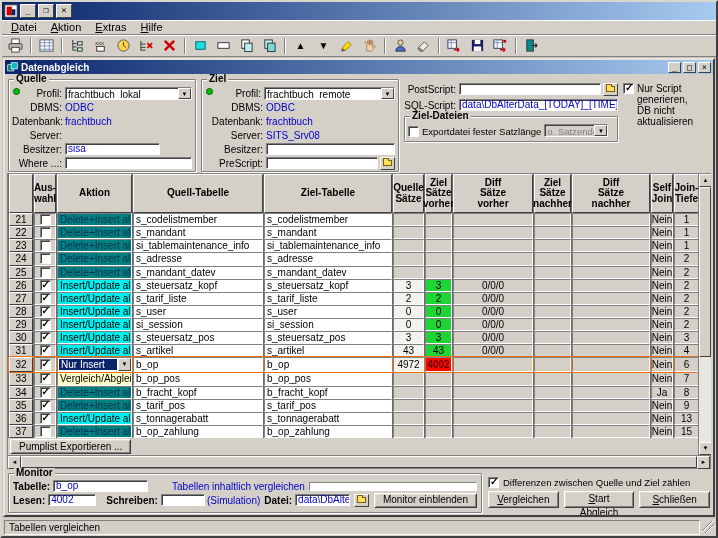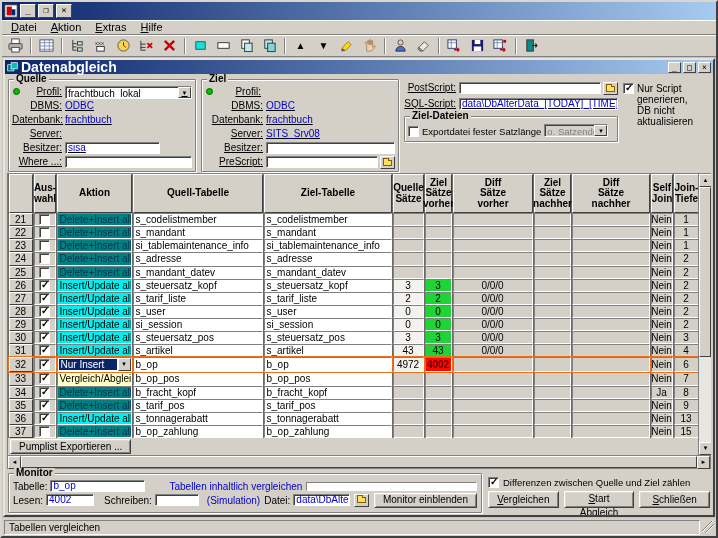--- a/index.html
+++ b/index.html
@@ -33,33 +33,33 @@
   .tbtn .tri { font-size:10px; line-height:10px; }
   .tsep { width:2px; height:16px; margin:0 3px; border-left:1px solid #808080;
           border-right:1px solid #fff; }
 
   
   .workspace { flex:1 1 auto; background:#c8c4bc; padding:1px; overflow:hidden; }
   .child { width:100%; height:100%; background:#d4d0c8; border:2px solid;
            border-color:#e8e4dc #404040 #404040 #e8e4dc; display:flex; flex-direction:column; }
   .child-titlebar { height:14px; background:linear-gradient(to right,#0a246a,#a6caf0);
                     display:flex; align-items:center; padding:0 2px; flex:0 0 auto; }
-  .child-titlebar .title { color:#fff; font-weight:bold; font-size:14px; margin-left:3px; flex:1; }
+  .child-titlebar .title { color:#fff; font-weight:bold; font-size:10px; margin-left:3px; flex:1; }
   .child-titlebar .winbtn { width:13px; height:11px; line-height:9px; font-size:8px; }
   .child-body { flex:1 1 auto; display:flex; flex-direction:column; padding:2px; overflow:hidden; }
 
   
   .fs { position:relative; border:1px solid #808080; box-shadow:1px 1px 0 #fff inset, 1px 1px 0 #fff; 
         border-radius:1px; padding:6px 3px 2px 3px; }
   .fs > .legend { position:absolute; top:-6px; left:5px; background:#d4d0c8;
                   padding:0 2px; font-weight:bold; font-size:10px; line-height:10px; }
 
   .top-panel { display:flex; gap:5px; height:97px; flex:0 0 auto; padding:3px 1px 1px 1px; }
   .fs.quelle { width:188px; } .fs.ziel { width:198px; }
-  .frow { display:flex; align-items:flex-start; height:14px;text-decoration:underline; }
+  .frow { display:flex; align-items:center; height:14px; }
   .frow .lab { width:50px; text-align:right; margin-right:3px; flex:0 0 auto; }
   .frow .wlab { width:58px; }
   .blue { color:#0000cc; }
   .dot { width:7px; height:7px; border-radius:50%; background:#00c000;
          border:1px solid #006000; position:absolute; left:4px; margin-top:2px; }
   .field { background:#fff; border:1px solid; border-color:#808080 #fff #fff #808080;
            box-shadow:1px 1px 0 #404040 inset; height:12px; flex:1; padding:0 2px;
            white-space:nowrap; overflow:hidden; font-size:10px; line-height:10px; }
   .combo { display:flex; background:#fff; border:1px solid; border-color:#808080 #fff #fff #808080;
            box-shadow:1px 1px 0 #404040 inset; height:13px; flex:1; overflow:hidden; }
@@ -87,21 +87,21 @@
 
   
   .grid-zone { flex:1 1 auto; display:flex; overflow:hidden; border:1px solid #808080;
                border-right:none; background:#a8a49c; }
   .grid-col { flex:1; display:flex; flex-direction:column; overflow:hidden; }
   .grid { flex:1; display:flex; flex-direction:column; background:#6a6a6a; padding-left:1px; }
   .ghead { display:flex; gap:1px; height:39px; background:#6a6a6a; flex:0 0 auto; }
   .hcell { background:#d4d0c8; border:1px solid; border-color:#fff #404040 #404040 #fff;
            font-weight:bold; font-size:10px; display:flex; align-items:center; justify-content:center;
            text-align:center; white-space:pre-line; line-height:1.05; }
-  .grow { display:flex; gap:1px; flex:1; background:#6a6a6a;justify-content:center; }
+  .grow { display:flex; gap:1px; flex:1; background:#6a6a6a; }
   .grow.selected { background:#e8701a; outline:1px solid #e8701a; position:relative; z-index:2; }
   .cell { background:#d4d0c8; border:1px solid; border-color:#808080 #fff #fff #808080;
           display:flex; align-items:center; justify-content:center; font-size:10px;
           overflow:hidden; white-space:nowrap; }
   .rownum { border-color:#fff #404040 #404040 #fff; }
   .editc { background:#fff; justify-content:flex-start; padding-left:2px; }
   .aktion { justify-content:flex-start; padding-left:2px; }
   .a-delete { background:#008080; color:#083050; }
   .a-insert { background:#00f0f0; }
   .a-vergleich { background:#ffffc8; }
@@ -128,21 +128,21 @@
   .sbtn { height:13px; width:13px; background:#d4d0c8; border:1px solid; flex:0 0 auto;
           border-color:#fff #404040 #404040 #fff; font-size:6px; text-align:center; line-height:11px; }
   .vthumb { height:170px; background:#d4d0c8; border:1px solid; border-color:#fff #404040 #404040 #fff; }
   .hscroll { height:13px; display:flex; flex:0 0 auto; background:#e8e6e0; border:1px solid #808080; border-top:none; }
   .hthumb { flex:1; background:#d4d0c8; border:1px solid; border-color:#fff #404040 #404040 #fff; }
 
   
   .monitor-row { height:40px; display:flex; gap:6px; margin-top:4px; flex:0 0 auto; padding:0 1px; }
   .fs.monitor { width:474px; padding:5px 4px 1px 4px; }
   .mrow { display:flex; align-items:center; height:14px; gap:2px; }
-  .mrow .lab { text-align:right; margin-right:1px; }
+  .mrow .lab { text-align:right; margin-right:1px;font-weight:bold; }
   .progress { flex:1; height:9px; background:#fff; border:1px solid; margin-left:2px;
               border-color:#808080 #fff #fff #808080; }
   .progress .fill { height:100%; width:7%; background:#0a246a; }
   .right-ctl { flex:1; display:flex; flex-direction:column; gap:3px; padding-top:4px; }
   .right-ctl .cbrow { display:flex; gap:4px; align-items:flex-end; font-size:9.5px; white-space:nowrap; }
   .right-ctl .btnrow { display:flex; gap:5px; }
   .right-ctl .btn { flex:1; text-align:center; height:17px; line-height:14px; }
   .btn.ul::first-letter { text-decoration:underline; }
 
   .statusbar { height:18px; flex:0 0 auto; display:flex; align-items:center; padding:1px 2px; gap:2px; }
@@ -358,20 +358,24 @@
                 <span class="lab">Where ...:</span>
                 <span class="field"></span>
               </div>
           </div>
 
           <div class="fs ziel">
             <span class="legend">Ziel</span>
             <span class="dot"></span>
             <div class="frow" style="padding-left:12px">
               <span class="lab" style="width:44px">Profil:</span>
+              <span class="combo">
+                <span class="ctxt">frachtbuch_remote</span>
+                  <span class="cbtn">▼</span>
+              </span>
             </div>
             <div class="frow">
                 <span class="lab wlab">DBMS:</span>
                 <span class="blue">ODBC</span>
               </div>
             <div class="frow">
                 <span class="lab wlab">Datenbank:</span>
                 <span class="blue">frachtbuch</span>
               </div>
             <div class="frow">
@@ -754,21 +758,21 @@
               <span class="lab">Tabelle:</span>
               <span class="field blue" style="max-width:95px">b_op</span>
               <span class="blue" style="margin-left:22px">Tabellen inhaltlich vergleichen</span>
               <span class="progress"><span class="fill"></span></span>
             </div>
             <div class="mrow">
               <span class="lab">Lesen:</span>
               <span class="field blue" style="max-width:48px">4002</span>
               <span class="lab" style="margin-left:8px">Schreiben:</span>
               <span class="field" style="max-width:44px"></span>
-              <span class="blue" style="margin-left:6px">(Simulation)</span>
+              <span class="blue" style="margin-left:0">(Simulation)</span>
               <span class="lab" style="margin-left:2px">Datei:</span>
               <span class="field blue" style="max-width:108px">data\DbAlterData_2003-11-25_</span>
               <span class="folderbtn">
                   <span class="folder"></span>
                 </span>
               <button class="btn" style="margin-left:3px;white-space:nowrap">Monitor einblenden</button>
             </div>
           </div>
           <div class="right-ctl">
             <div class="cbrow">

